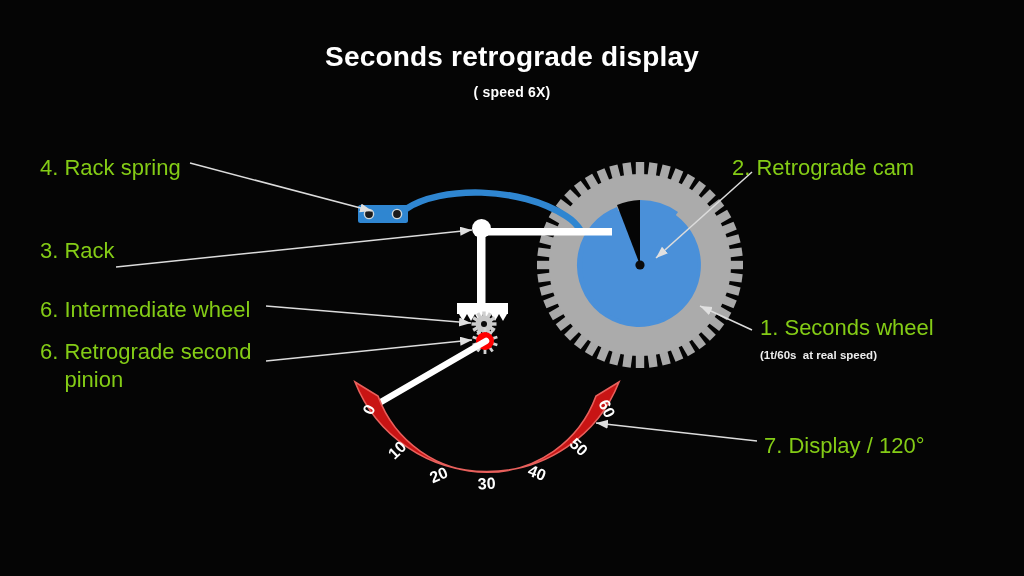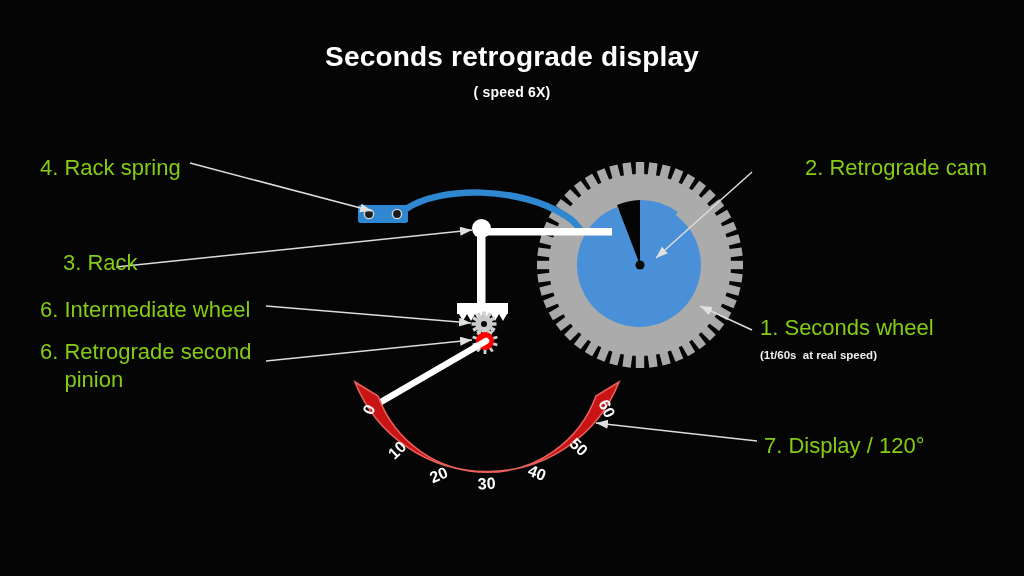--- a/index.html
+++ b/index.html
@@ -46,24 +46,24 @@
     line-height: 1.25;
     white-space: pre;
   }
   .lbl.sub {
     font-size: 11.5px;
     font-weight: bold;
     color: #ededed;
   }
   .lbl-right { text-align: left; }
   #lbl-4 { left: 40px;  top: 154px; }
-  #lbl-3 { left: 40px;  top: 249px; margin-left: 23px; }
+  #lbl-3 { left: 40px;  top: 237px; }
   #lbl-5 { left: 40px;  top: 296px; }
   #lbl-6 { left: 40px;  top: 338px; }
-  #lbl-2 { left: 805px; top: 154px; }
+  #lbl-2 { left: 732px; top: 154px; }
   #lbl-1 { left: 760px; top: 314px; }
   #lbl-1-sub { left: 760px; top: 348px; }
   #lbl-7 { left: 764px; top: 432px; }
 </style>
 </head>
 <body>
 
 <div id="stage">
 
   <svg id="diagram" viewBox="0 0 1024 576">

